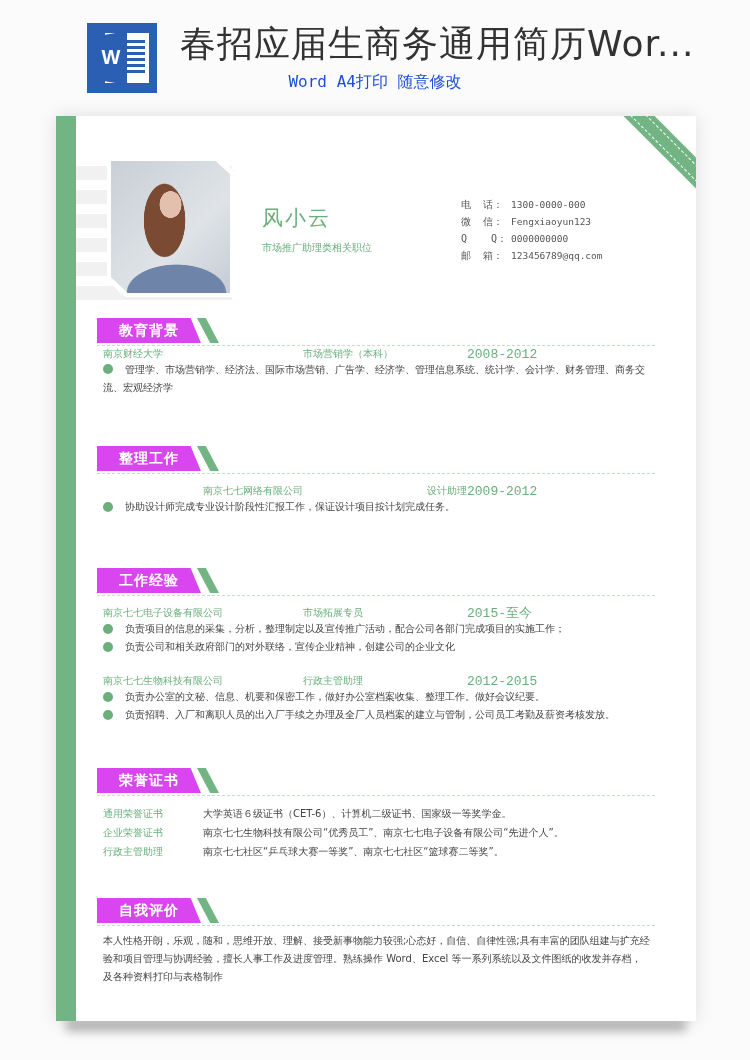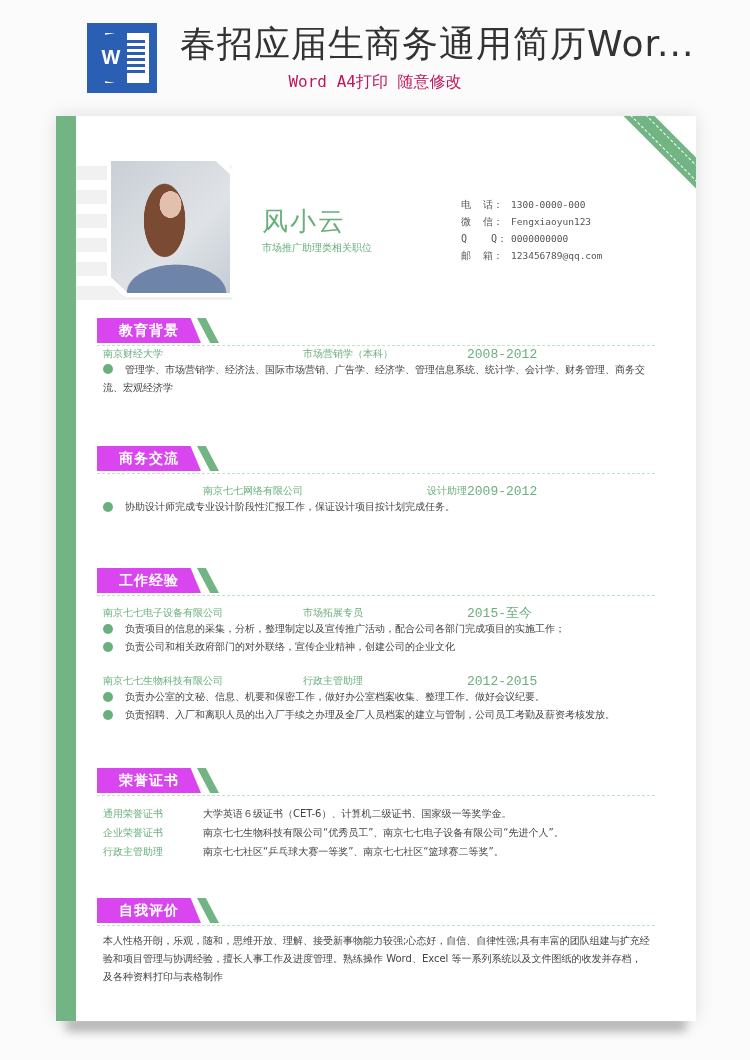--- a/index.html
+++ b/index.html
@@ -8,21 +8,21 @@
 
   
   .banner { position: absolute; left: 0; top: 0; width: 750px; height: 110px; }
   .word-icon { position: absolute; left: 87px; top: 23px; width: 70px; height: 70px; background: #2b5fb4; }
   .word-icon .page { position: absolute; left: 18px; top: 10px; width: 44px; height: 50px; background: #fff; }
   .word-icon .lines { position: absolute; left: 34px; top: 17px; width: 24px; }
   .word-icon .lines i { display: block; height: 3px; background: #2b5fb4; margin-bottom: 3px; }
   .word-icon .cover { position: absolute; left: 8px; top: 8px; width: 32px; height: 54px; background: #2b5fb4; clip-path: polygon(0 10%, 100% 0, 100% 100%, 0 90%); }
   .word-icon .w { position: absolute; left: 10px; top: 23px; width: 28px; text-align: center; font: bold 20px "Liberation Sans", sans-serif; color: #fff; }
   .banner-title { position: absolute; left: 180px; top: 20px; font-size: 36px; color: #333; letter-spacing: 1px; white-space: nowrap; font-family: "DejaVu Sans", sans-serif; }
-  .banner-sub { position: absolute; left: 0; width: 750px; top: 72px; text-align: center; font-size: 16px; color: #be185d; font-family: "DejaVu Sans Mono", monospace; }
+  .banner-sub { position: absolute; left: 0; width: 750px; top: 72px; text-align: center; font-size: 16px; color: #1d4ed8; font-family: "DejaVu Sans Mono", monospace; }
 
   
   .paper-shadow { position: absolute; left: 66px; top: 1018px; width: 620px; height: 14px; background: #bdbdbd; filter: blur(5px); }
   .paper { position: absolute; left: 56px; top: 116px; width: 640px; height: 905px; background: #fff; box-shadow: 0 0 18px rgba(0,0,0,0.12); overflow: hidden; }
   .sidebar { position: absolute; left: 0; top: 0; width: 20px; height: 100%; background: #72b483; }
   .corner-ribbon { position: absolute; right: -30px; top: 16px; width: 120px; height: 22px; background: #72b483; transform: rotate(45deg); transform-origin: center; }
   .corner-ribbon::before, .corner-ribbon::after { content: ""; position: absolute; left: 0; right: 0; height: 0; border-top: 1.5px dashed #fff; }
   .corner-ribbon::before { top: 5px; }
   .corner-ribbon::after { bottom: 5px; }
 
@@ -31,21 +31,21 @@
 
   .photo-frame { position: absolute; left: 51px; top: 41px; width: 127px; height: 140px; background: #fff; box-shadow: 1px 2px 4px rgba(0,0,0,0.35); clip-path: polygon(0 0, 88% 0, 100% 10%, 100% 100%, 14% 100%, 0 88%); padding: 4px; }
   .photo { width: 100%; height: 100%; clip-path: polygon(0 0, 88% 0, 100% 10%, 100% 100%, 14% 100%, 0 88%);
     background:
       radial-gradient(ellipse 18px 22px at 50% 33%, #e3c0ad 60%, transparent 62%),
       radial-gradient(ellipse 34px 60px at 45% 45%, #7a4a32 60%, transparent 62%),
       radial-gradient(ellipse 70px 40px at 55% 100%, #6e84a8 70%, transparent 72%),
       linear-gradient(135deg, #c9cfd6, #dfe3e7 60%, #c5ccd4);
   }
 
-  .name { position: absolute; left: 206px; top: 88px; font-size: 26px; color: #6aaf7c; letter-spacing: 2px; }
+  .name { position: absolute; left: 206px; top: 88px; font-size: 21px; color: #6aaf7c; letter-spacing: 2px; }
   .intent { position: absolute; left: 206px; top: 125px; font-size: 10px; color: #6aaf7c; }
 
   .contacts { position: absolute; left: 405px; top: 80px; font-size: 10px; color: #555; }
   .contact-row { display: flex; height: 17px; align-items: center; }
   .contact-label { width: 50px; white-space: pre; font-family: "DejaVu Sans Mono", monospace; font-size: 10px; }
   .contact-value { font-family: "DejaVu Sans Mono", monospace; font-size: 9.5px; }
 
   
   .section { position: absolute; left: 41px; width: 558px; }
   .sec-head { position: relative; height: 26px; }
@@ -138,21 +138,21 @@
     <div class="entry-head" style="margin-top:3px;">
       <span class="c1">南京财经大学</span>
       <span class="c2">市场营销学（本科）</span>
       <span class="c3">2008-2012</span>
     </div>
     <div class="para"><span class="para-bullet"></span><span>管理学、市场营销学、经济法、国际市场营销、广告学、经济学、管理信息系统、统计学、会计学、财务管理、商务交流、宏观经济学</span></div>
   </div>
 
   <div class="section" style="top:330px;">
     <div class="sec-head">
-      <div class="sec-title">商务交流</div>
+      <div class="sec-title">整理工作</div>
       <div class="sec-slash"></div>
       <div class="sec-line"></div>
     </div>
     <div class="entry-head" style="margin-top:12px;text-align:right;">
       <span class="c1">南京七七网络有限公司</span>
       <span class="c2">设计助理</span>
       <span class="c3">2009-2012</span>
     </div>
     <div class="bullet">
         <span class="dot"></span>

